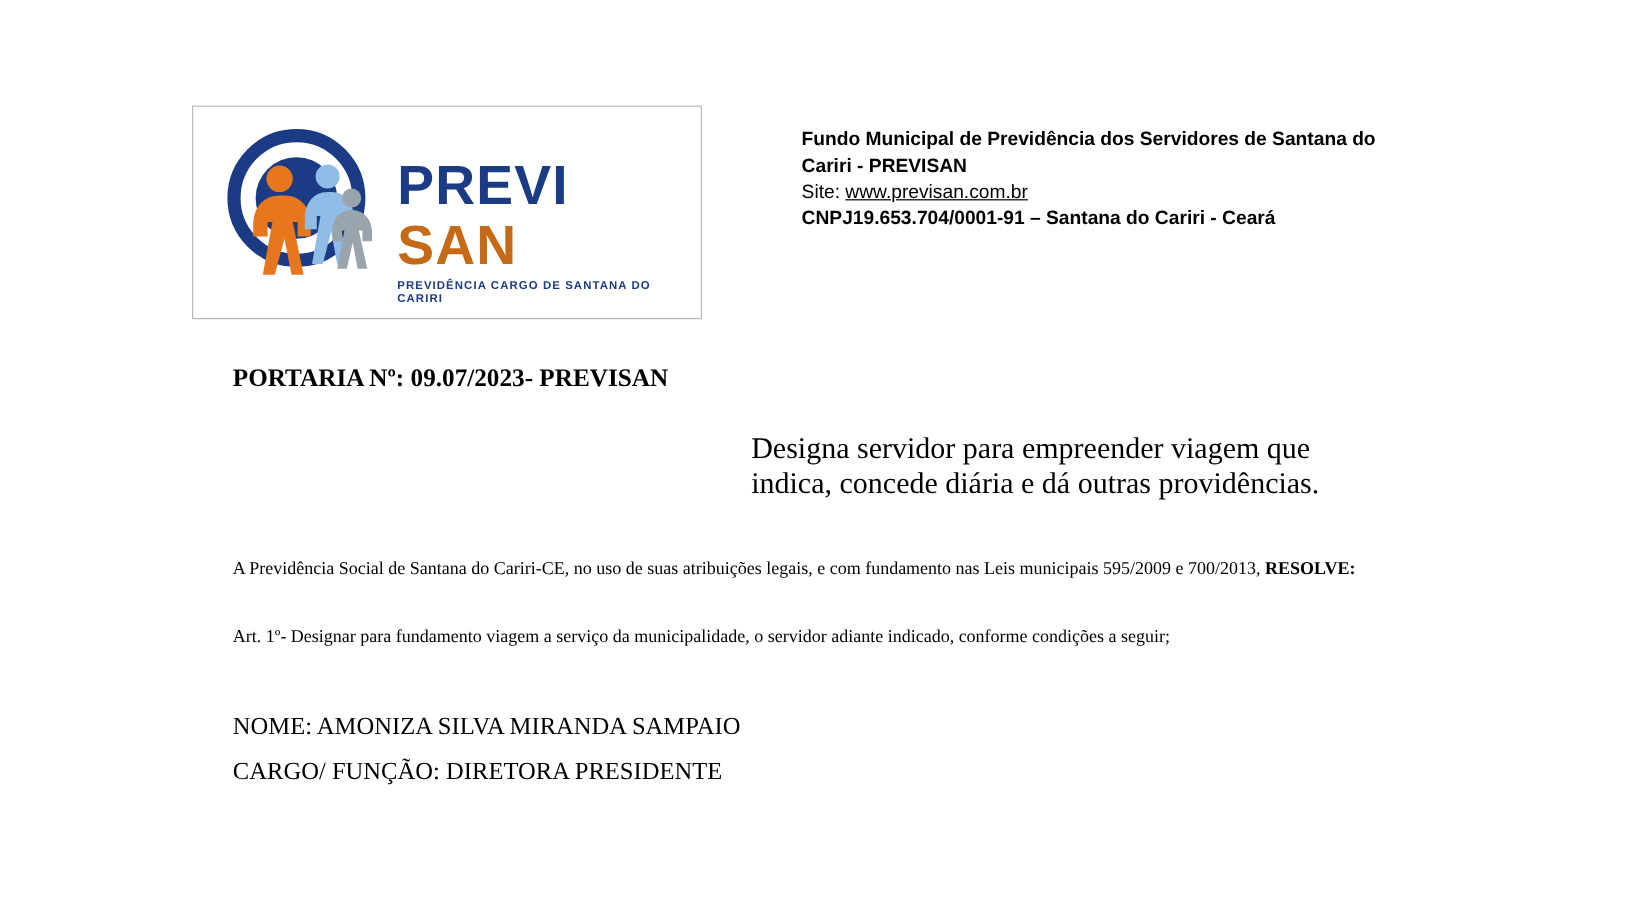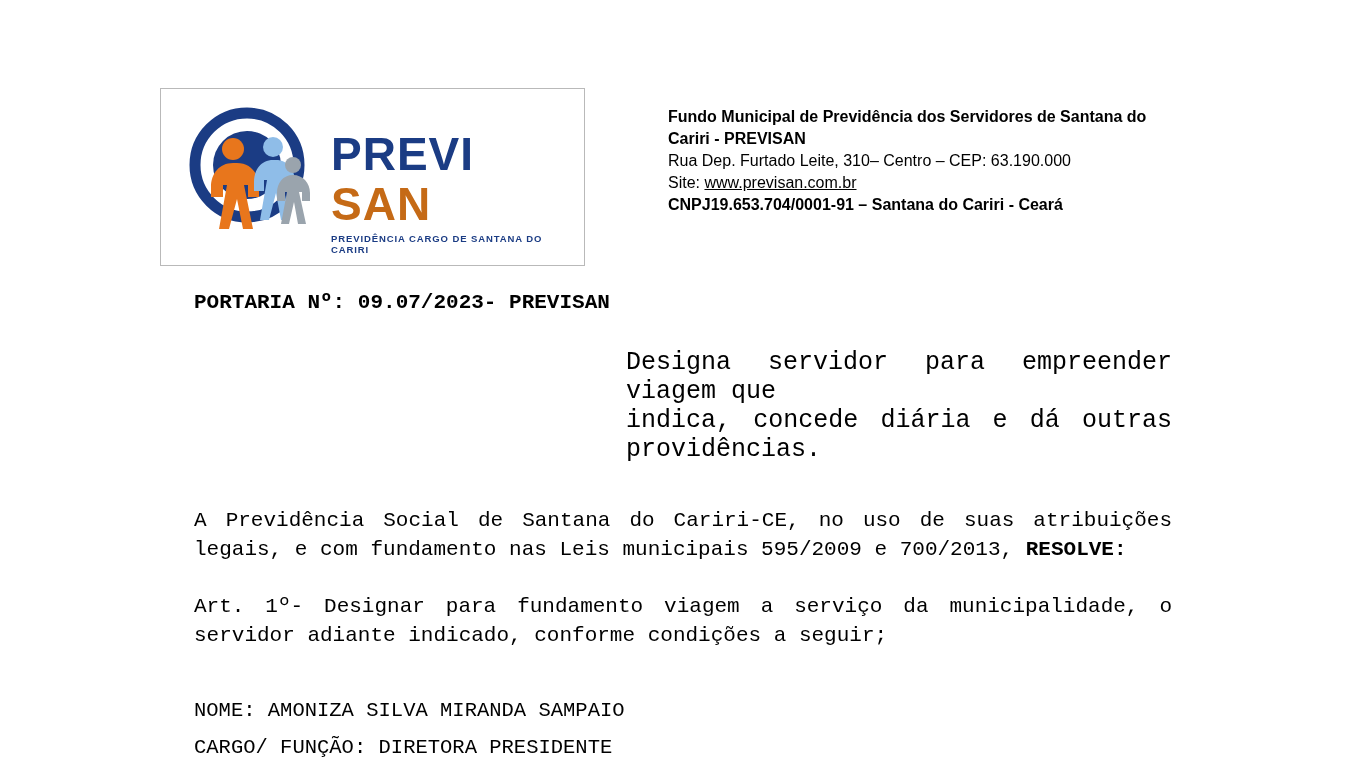--- a/index.html
+++ b/index.html
@@ -99,42 +99,42 @@
   .org-info .line.wrap { white-space: normal; }
   .org-link {
     color: #000000;
     text-decoration: underline;
   }
 
   
   .doc-body {
     position: absolute;
     left: 194px;
-    top: 288px;
+    top: 300px;
     width: 978px;
-    font-family: Liberation Mono, monospace;
+    font-family: Liberation Serif, serif;
     color: #000000;
   }
   .portaria-title {
     font-size: 21px;
     font-weight: bold;
     line-height: 30px;
     margin: 0 0 30px 0;
   }
   .ementa {
     margin: 0 0 42px 0;
     width: 978px;
     font-size: 25px;
     line-height: 29px;
     text-align: justify;
     padding-left: 432px;
   }
   .ementa .l1 { display: block; }
   .para {
-    font-size: 21px;
+    font-size: 15px;
     line-height: 29px;
     text-align: justify;
     margin: 0 0 28px 0;
   }
   .para b { font-weight: bold; }
   .fields {
     margin-top: 42px;
   }
   .field {
     font-size: 20.5px;
@@ -174,21 +174,20 @@
 
         <div class="logo-text">
           <span class="logo-previ">PREVI</span><span class="logo-san">SAN</span>
           <div class="logo-sub">PREVIDÊNCIA CARGO DE SANTANA DO CARIRI</div>
         </div>
       </div>
     </div>
 
     <div class="org-info">
       <div class="line wrap strong">Fundo Municipal de Previdência dos Servidores de Santana do Cariri - PREVISAN</div>
-      <div class="line">Rua Dep. Furtado Leite, 310– Centro – CEP: 63.190.000</div>
       <div class="line">
         <span>Site:</span>
         <a class="org-link" href="#">www.previsan.com.br</a>
       </div>
       <div class="line strong">CNPJ19.653.704/0001-91 – Santana do Cariri - Ceará</div>
     </div>
   </div>
 
   <div class="doc-body">
 

